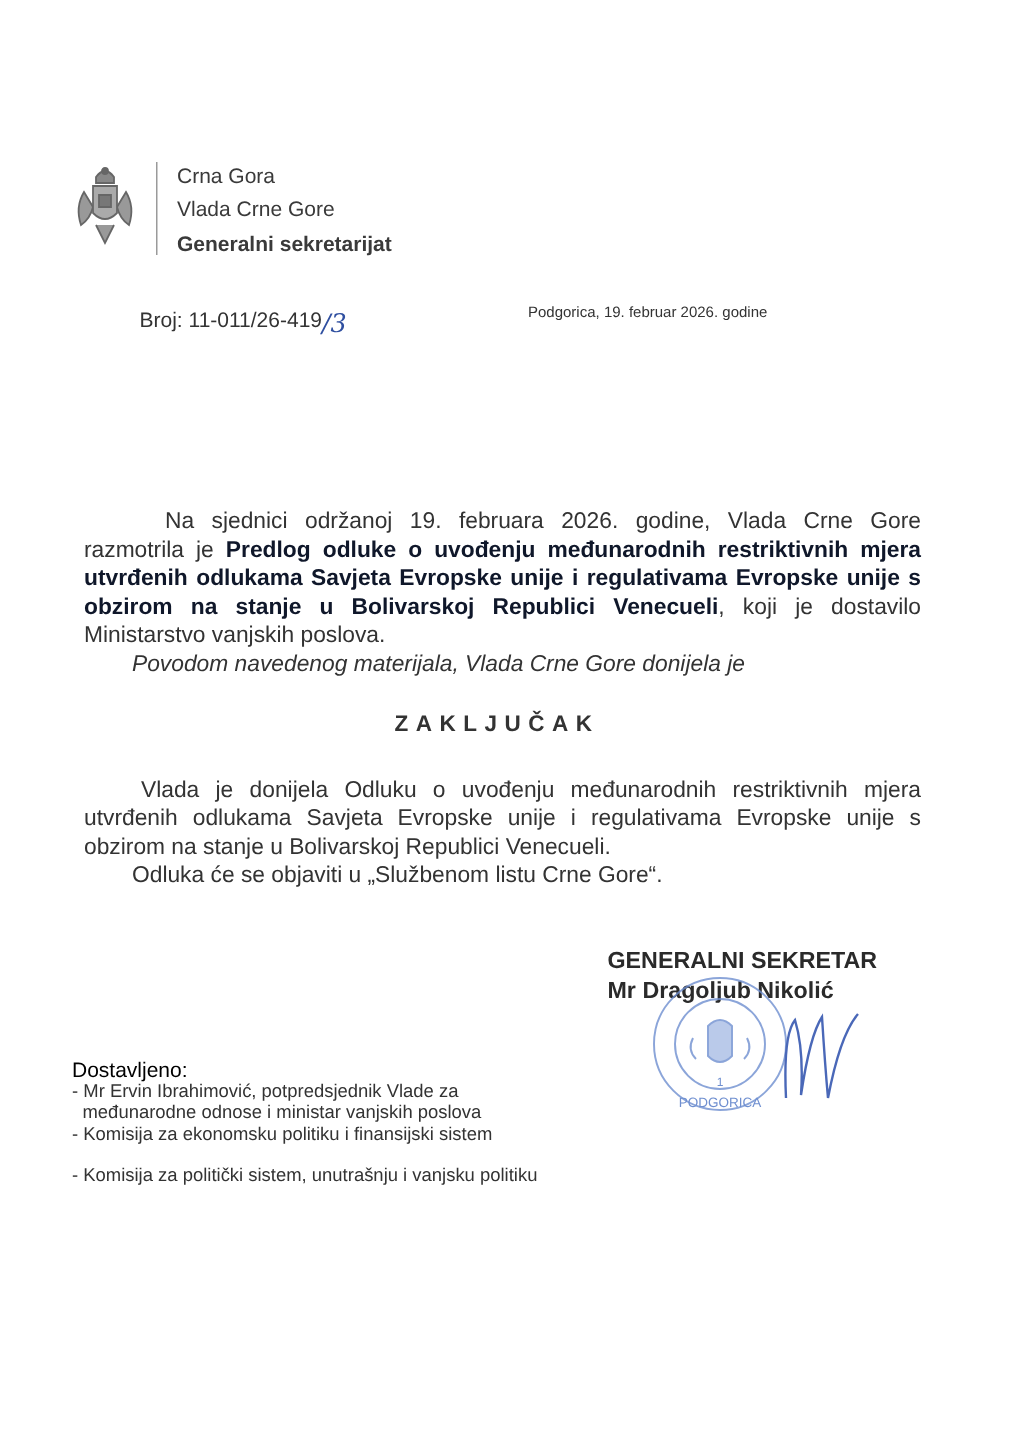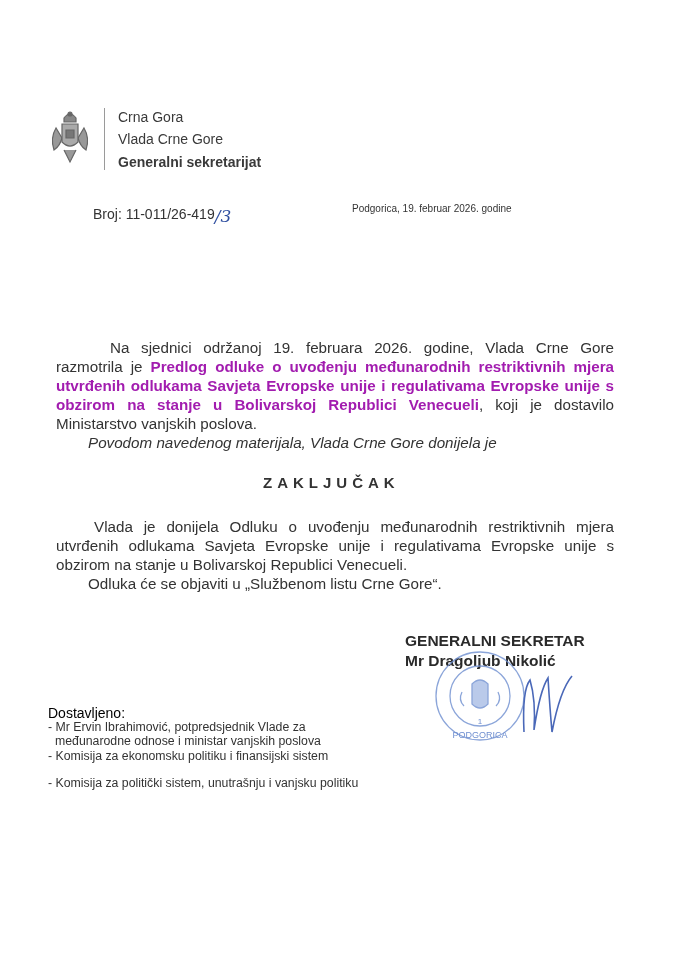--- a/index.html
+++ b/index.html
@@ -9,21 +9,21 @@
     }
     .abs { position: absolute; }
     .crest { left: 48px; top: 108px; width: 44px; height: 60px; }
     .hdr-rule { left: 104px; top: 108px; width: 1px; height: 62px; background: #9a9a9a; }
     .hdr-line { left: 118px; font-size: 14px; color: #3a3a3a; line-height: 18px; }
     .hdr-line.b { font-weight: bold; }
     .broj { left: 50px; top: 203px; font-size: 14px; color: #333; margin-left: 43px; }
     .broj .hand { font-family: "DejaVu Serif", serif; color: #2f4fa0; font-style: italic; font-size: 17px; position: relative; top: 3px; }
     .date { left: 352px; top: 203px; font-size: 10px; color: #333; }
     .para { left: 56px; width: 558px; font-size: 15.2px; line-height: 19px; color: #333; text-align: justify; }
-    .para b { color: #a21caf; }
+    .para b { color: #0f172a; }
     .zak { left: 263px; top: 474px; font-size: 15px; font-weight: bold; letter-spacing: 5px; color: #333; }
     .sig { left: 405px; font-weight: bold; font-size: 15.5px; color: #2a2a2a; width: 210px; }
     .stamp { left: 432px; top: 648px; width: 96px; height: 96px; }
     .sign { left: 520px; top: 670px; width: 60px; height: 70px; }
     .dost-h { left: 48px; top: 705px; font-size: 14px; font-weight: normal; color: #000000; }
     .dost-i { left: 48px; font-size: 12.3px; color: #333; line-height: 15px; }
   </style>
 </head>
 <body>
 

